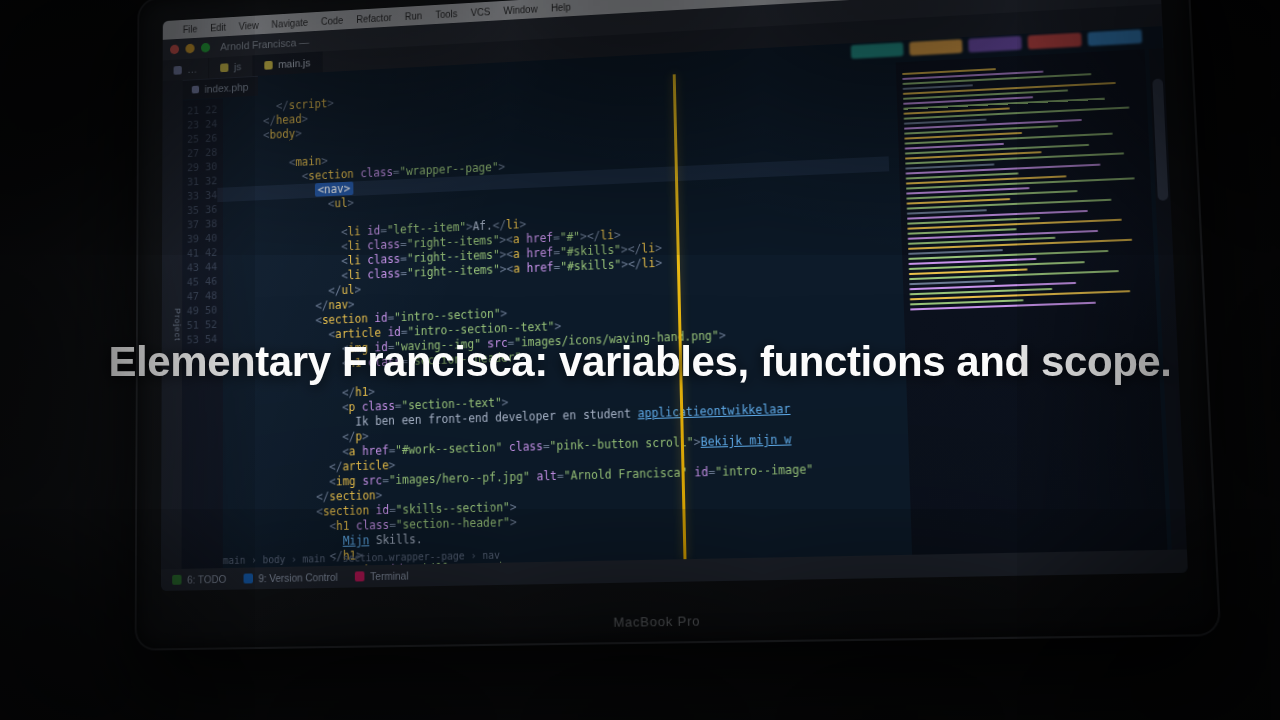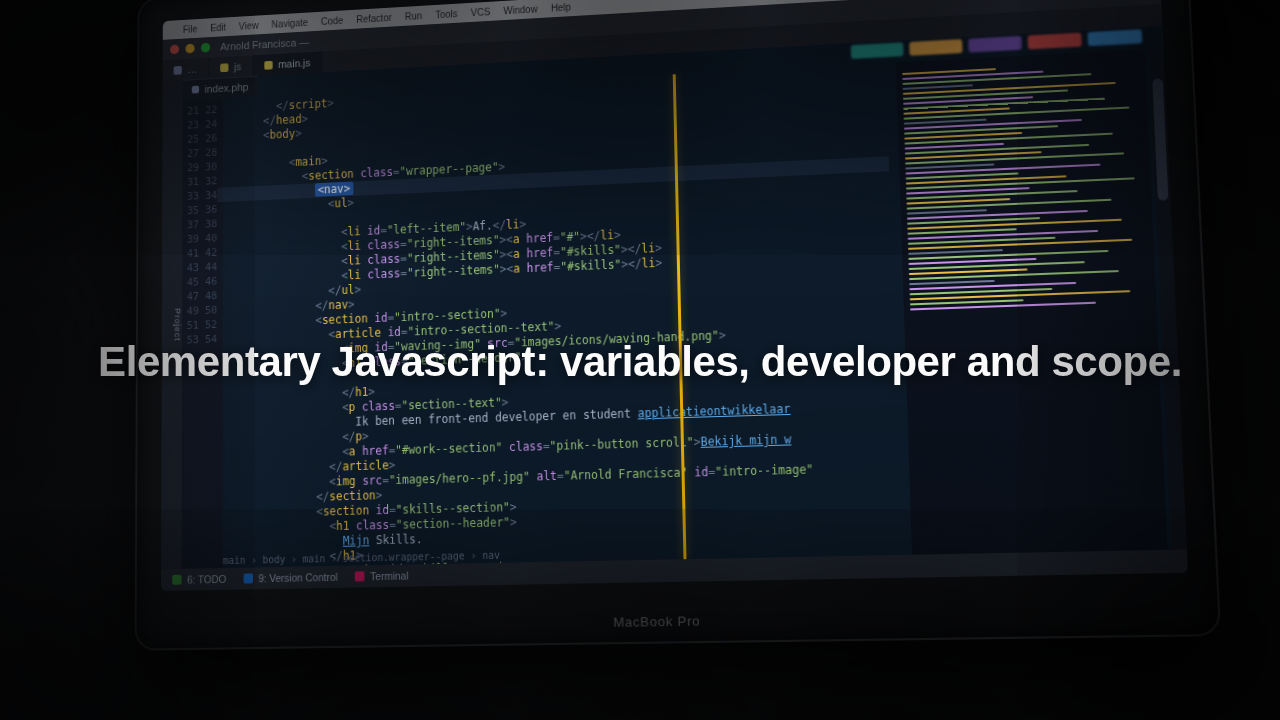--- a/index.html
+++ b/index.html
@@ -262,16 +262,16 @@
             <span>Terminal</span>
           </div>
         </div>
 
       <div class="glare"></div>
     </div>
 
     <div class="hinge-label">MacBook Pro</div>
   </div>
 
-  <div class="hero">Elementary Javascript: variables, developer and scope.</div>
+  <div class="hero">Elementary Francisca: variables, functions and scope.</div>
 
   <div class="vig"></div>
 </div>
 
 </body></html>

